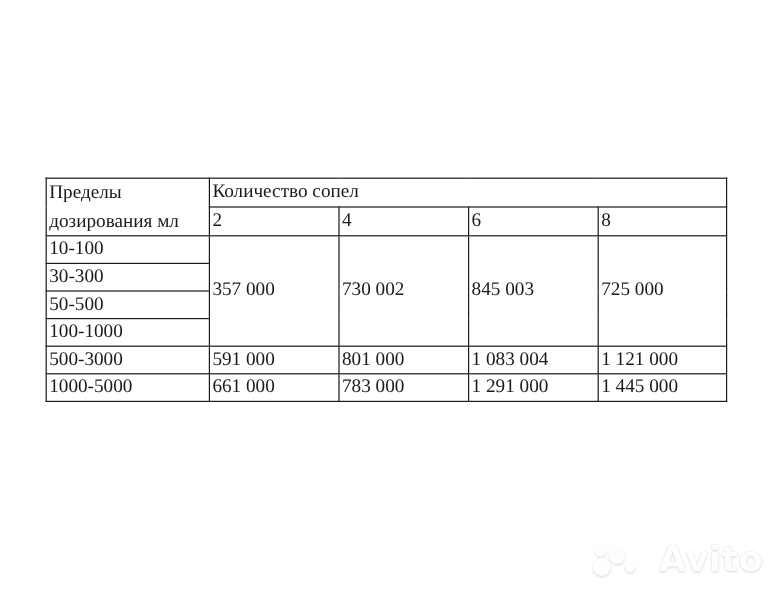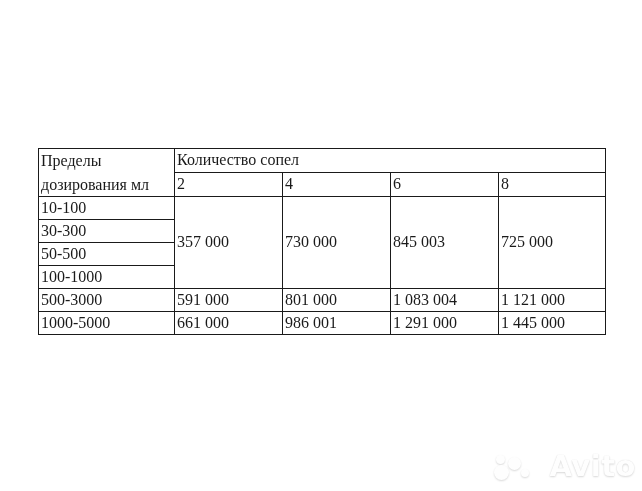--- a/index.html
+++ b/index.html
@@ -90,21 +90,21 @@
       </tr>
       <tr class="hdr">
         <td>2</td>
         <td>4</td>
         <td>6</td>
         <td>8</td>
       </tr>
       <tr>
         <td>10-100</td>
         <td rowspan="4">357 000</td>
-        <td rowspan="4">730 000</td>
+        <td rowspan="4">730 002</td>
         <td rowspan="4">845 003</td>
         <td rowspan="4">725 000</td>
       </tr>
       <tr>
         <td>30-300</td>
       </tr>
       <tr>
         <td>50-500</td>
       </tr>
       <tr>
@@ -113,21 +113,21 @@
       <tr>
         <td>500-3000</td>
         <td>591 000</td>
         <td>801 000</td>
         <td>1 083 004</td>
         <td>1 121 000</td>
       </tr>
       <tr>
         <td>1000-5000</td>
         <td>661 000</td>
-        <td>986 001</td>
+        <td>783 000</td>
         <td>1 291 000</td>
         <td>1 445 000</td>
       </tr>
     </tbody>
   </table>
 
   <div class="watermark">
     <span class="wm-logo">
       <i class="c1"></i>
         <i class="c2"></i>

